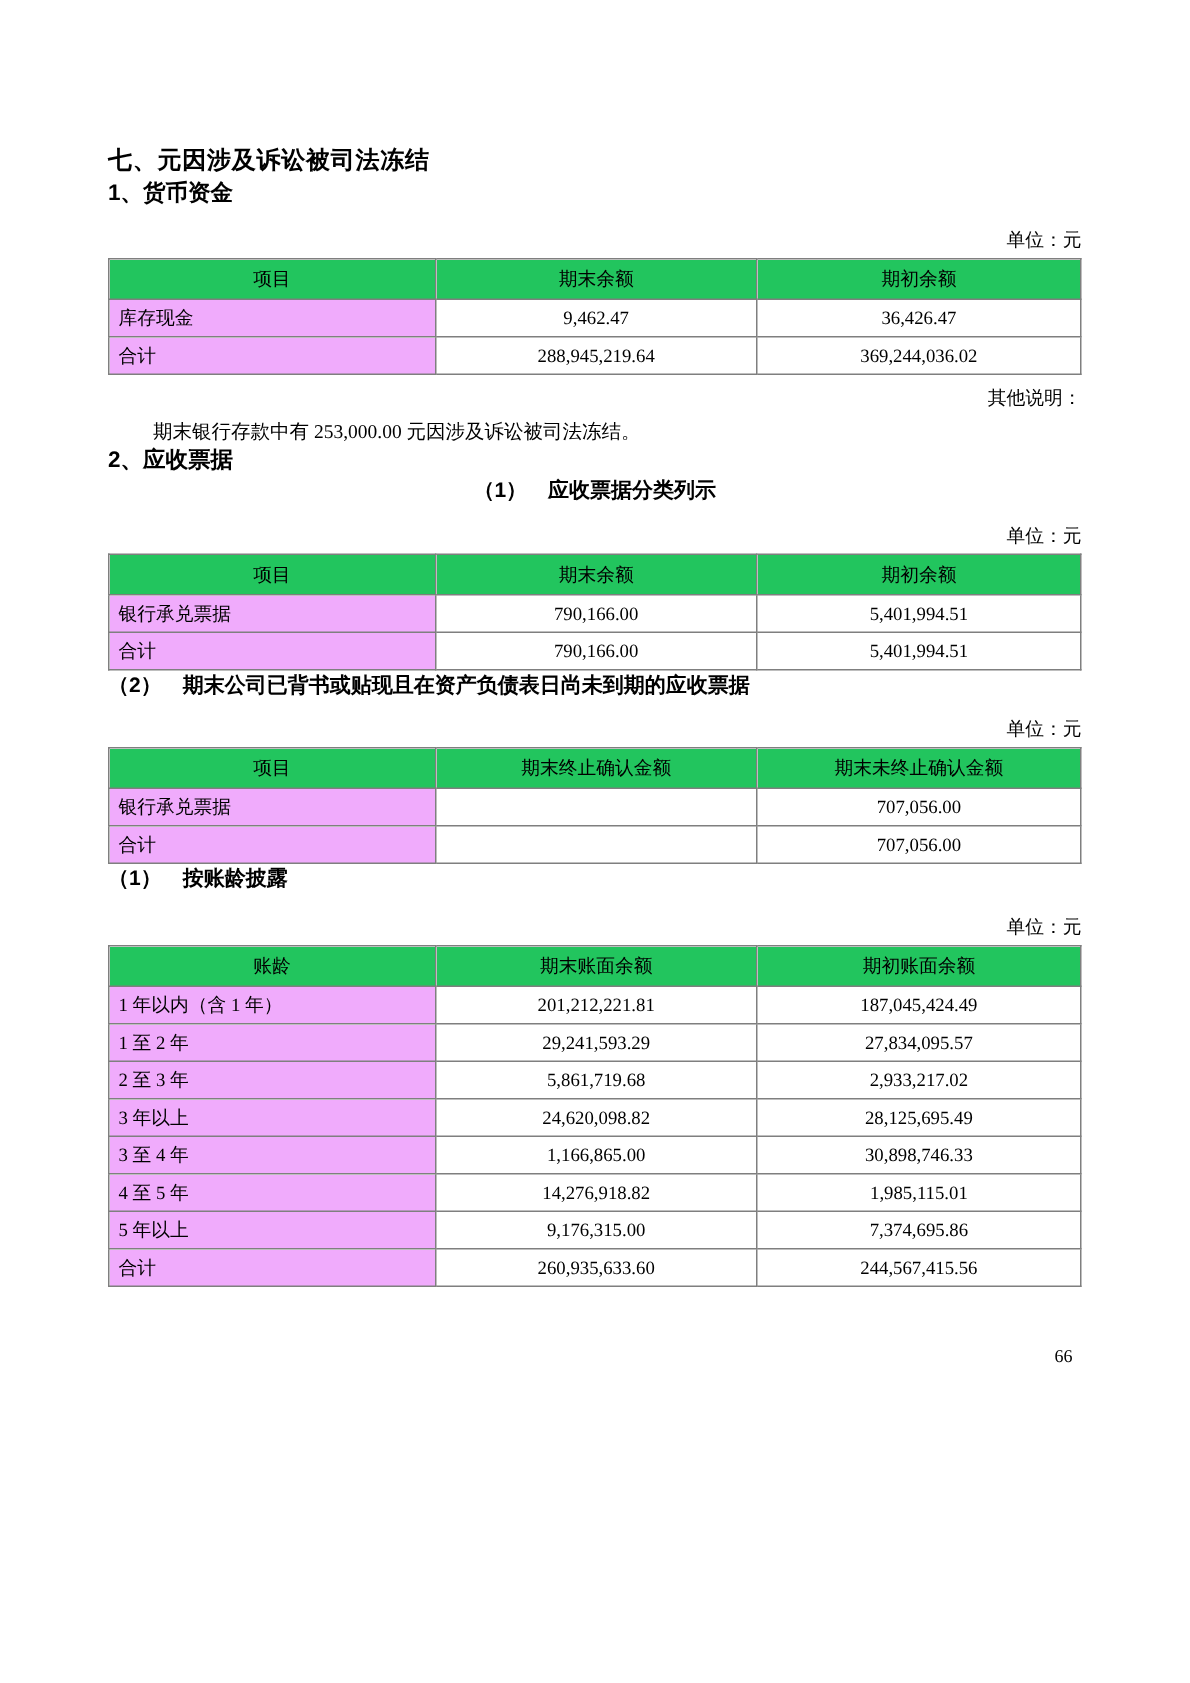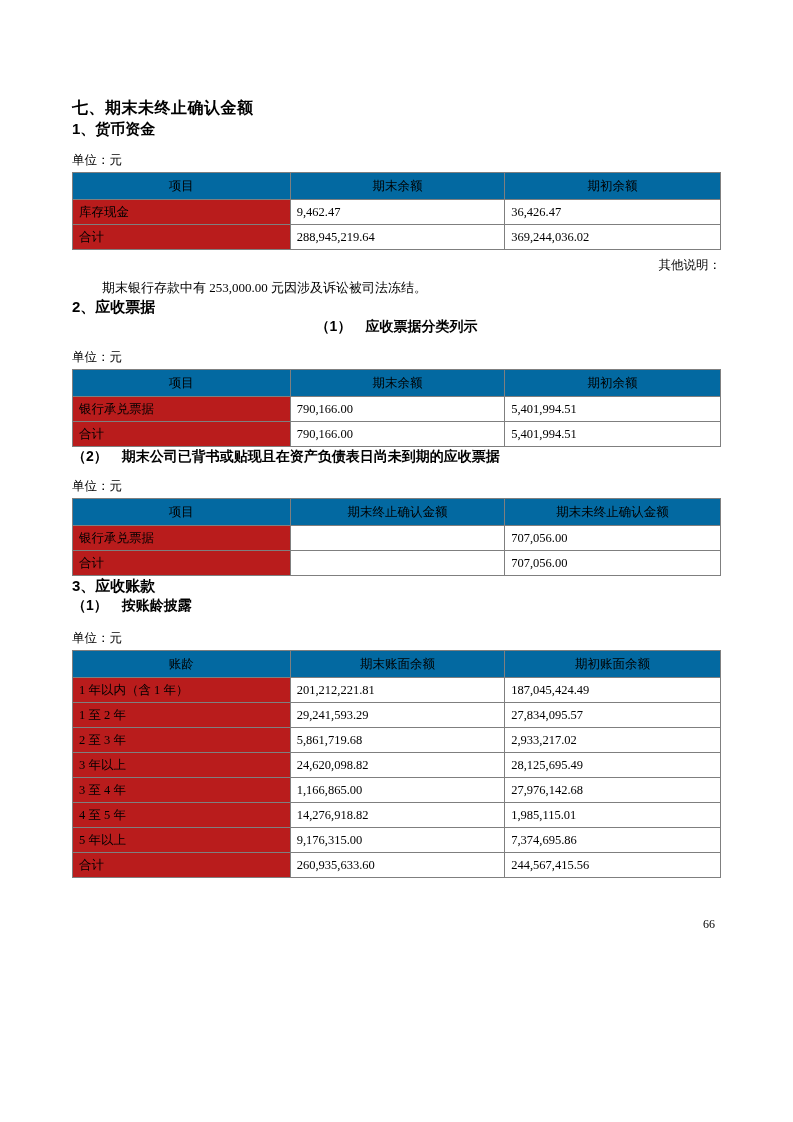--- a/index.html
+++ b/index.html
@@ -31,50 +31,50 @@
   h3.sub-title {
     font-family: "Liberation Sans", "DejaVu Sans", sans-serif;
     font-size: 14px; font-weight: bold;
     line-height: 18px;
     margin: 0;
   }
   .mt-s1  { margin-top: 21px; }
   .unit {
     font-size: 12.5px;
     line-height: 16px;
-    text-align: left;
+    text-align: right;
     margin-top: 13px;
   }
   table.fin {
     width: 100%;
     border-collapse: collapse;
     table-layout: fixed;
     margin-top: 4px;
   }
   table.fin th, table.fin td {
     border: 1px solid #7f7f7f;
     font-size: 12.5px;
     line-height: 16px;
     overflow: hidden;
     white-space: nowrap;
   }
   table.fin th {
-    background: #0369a1;
+    background: #22c55e;
     font-weight: normal;
     text-align: center;
     padding: 5px 8px;
     margin-left: 33px;
   }
   table.fin td { padding: 4px 6px; }
   td.lbl {
-    background: #b91c1c;
+    background: #f0abfc;
     text-align: left;
   }
   td.lbl.indent { }
-  td.num { text-align: left; }
+  td.num { text-align: center; }
   .note-label {
     font-size: 12.5px; line-height: 16px;
     margin-top: 7px;
     text-align: right;
   }
   .note-text {
     font-size: 13px; line-height: 18px;
     margin-top: 6px;
     padding-left: 30px;
   }
@@ -90,21 +90,21 @@
     text-align: right;
     margin-top: 38px;
     padding-right: 6px;
   }
 </style>
 </head>
 <body>
 
 <div class="page">
 
-  <h1 class="doc-title">七、期末未终止确认金额</h1>
+  <h1 class="doc-title">七、元因涉及诉讼被司法冻结</h1>
 
   <h2 class="sec-title mt-s1">1、货币资金</h2>
   <div class="unit">单位：元</div>
 
   <table class="fin">
     <colgroup>
         <col style="width:33.6%">
         <col style="width:33.1%">
         <col style="width:33.3%">
       </colgroup>
@@ -186,21 +186,20 @@
         <td class="num">707,056.00</td>
       </tr>
       <tr>
         <td class="lbl">合计</td>
         <td class="num"></td>
         <td class="num">707,056.00</td>
       </tr>
     </tbody>
   </table>
 
-  <h2 class="sec-title gap-sec3">3、应收账款</h2>
   <h3 class="sub-title gap-sub31">（1）　按账龄披露</h3>
   <div class="unit unit-33">单位：元</div>
 
   <table class="fin">
     <colgroup>
         <col style="width:33.6%">
         <col style="width:33.1%">
         <col style="width:33.3%">
       </colgroup>
     <thead>
@@ -227,21 +226,21 @@
         <td class="num">2,933,217.02</td>
       </tr>
       <tr>
         <td class="lbl">3 年以上</td>
         <td class="num">24,620,098.82</td>
         <td class="num">28,125,695.49</td>
       </tr>
       <tr>
         <td class="lbl indent">3 至 4 年</td>
         <td class="num">1,166,865.00</td>
-        <td class="num">27,976,142.68</td>
+        <td class="num">30,898,746.33</td>
       </tr>
       <tr>
         <td class="lbl indent">4 至 5 年</td>
         <td class="num">14,276,918.82</td>
         <td class="num">1,985,115.01</td>
       </tr>
       <tr>
         <td class="lbl indent">5 年以上</td>
         <td class="num">9,176,315.00</td>
         <td class="num">7,374,695.86</td>

